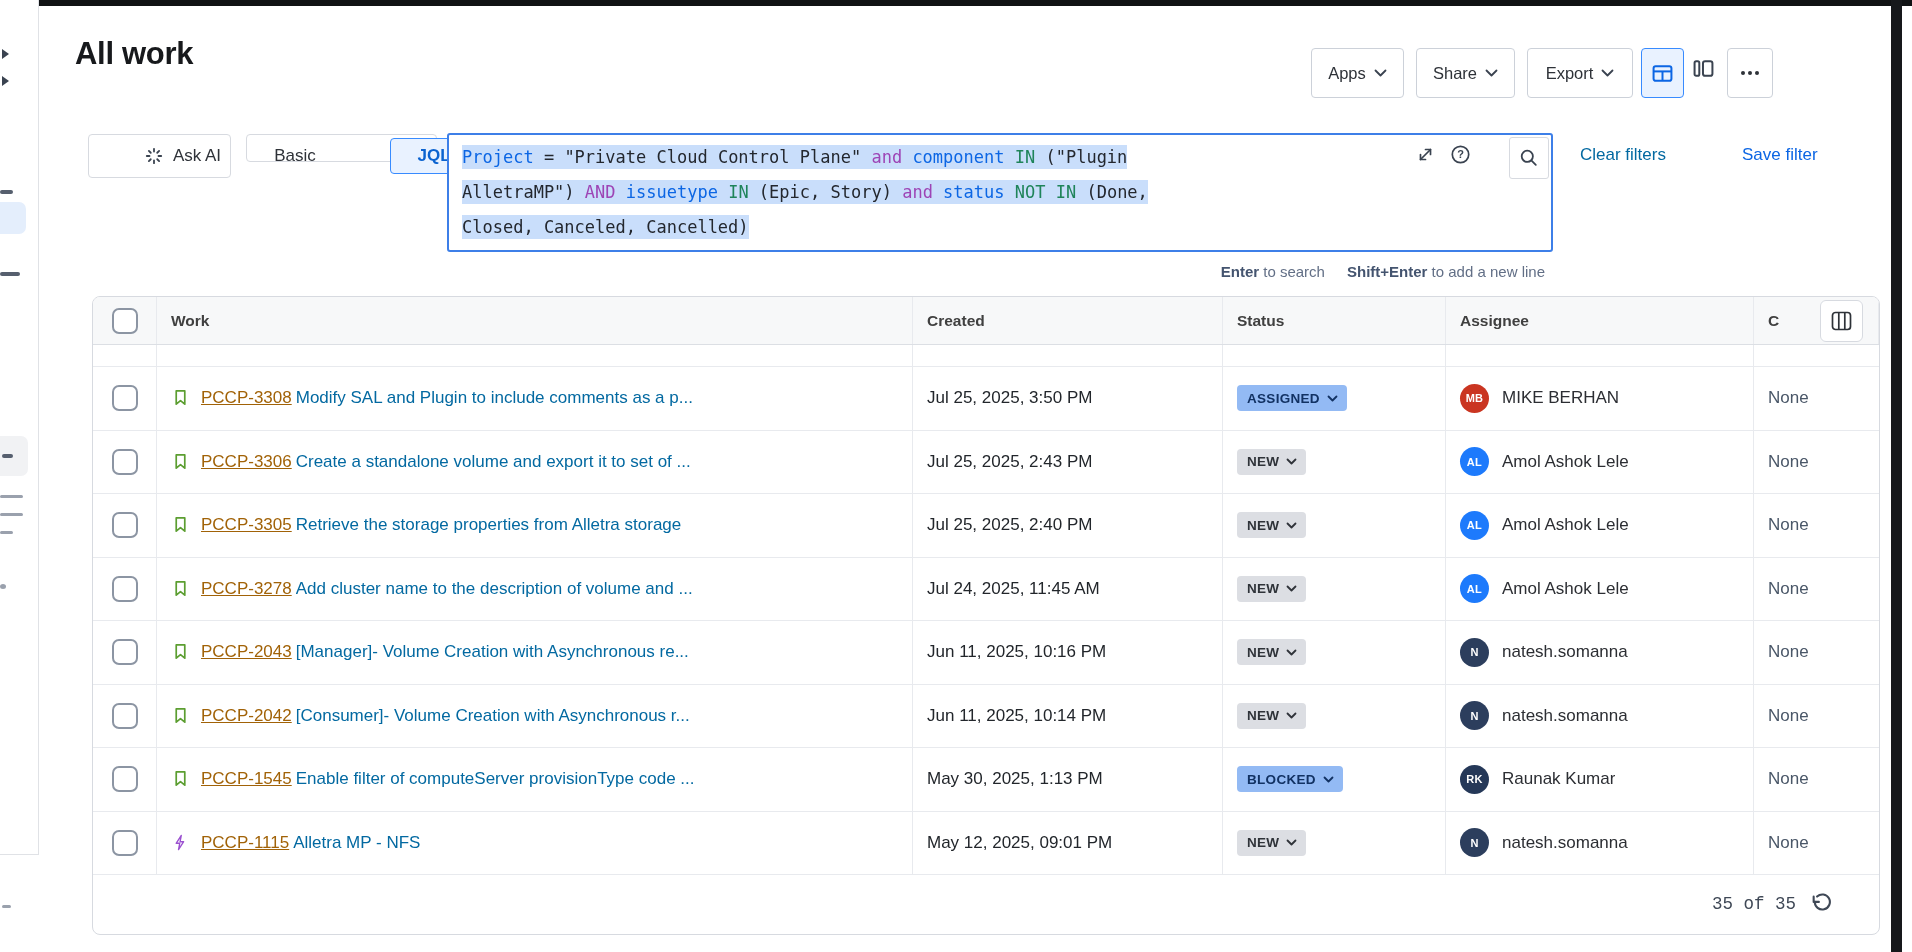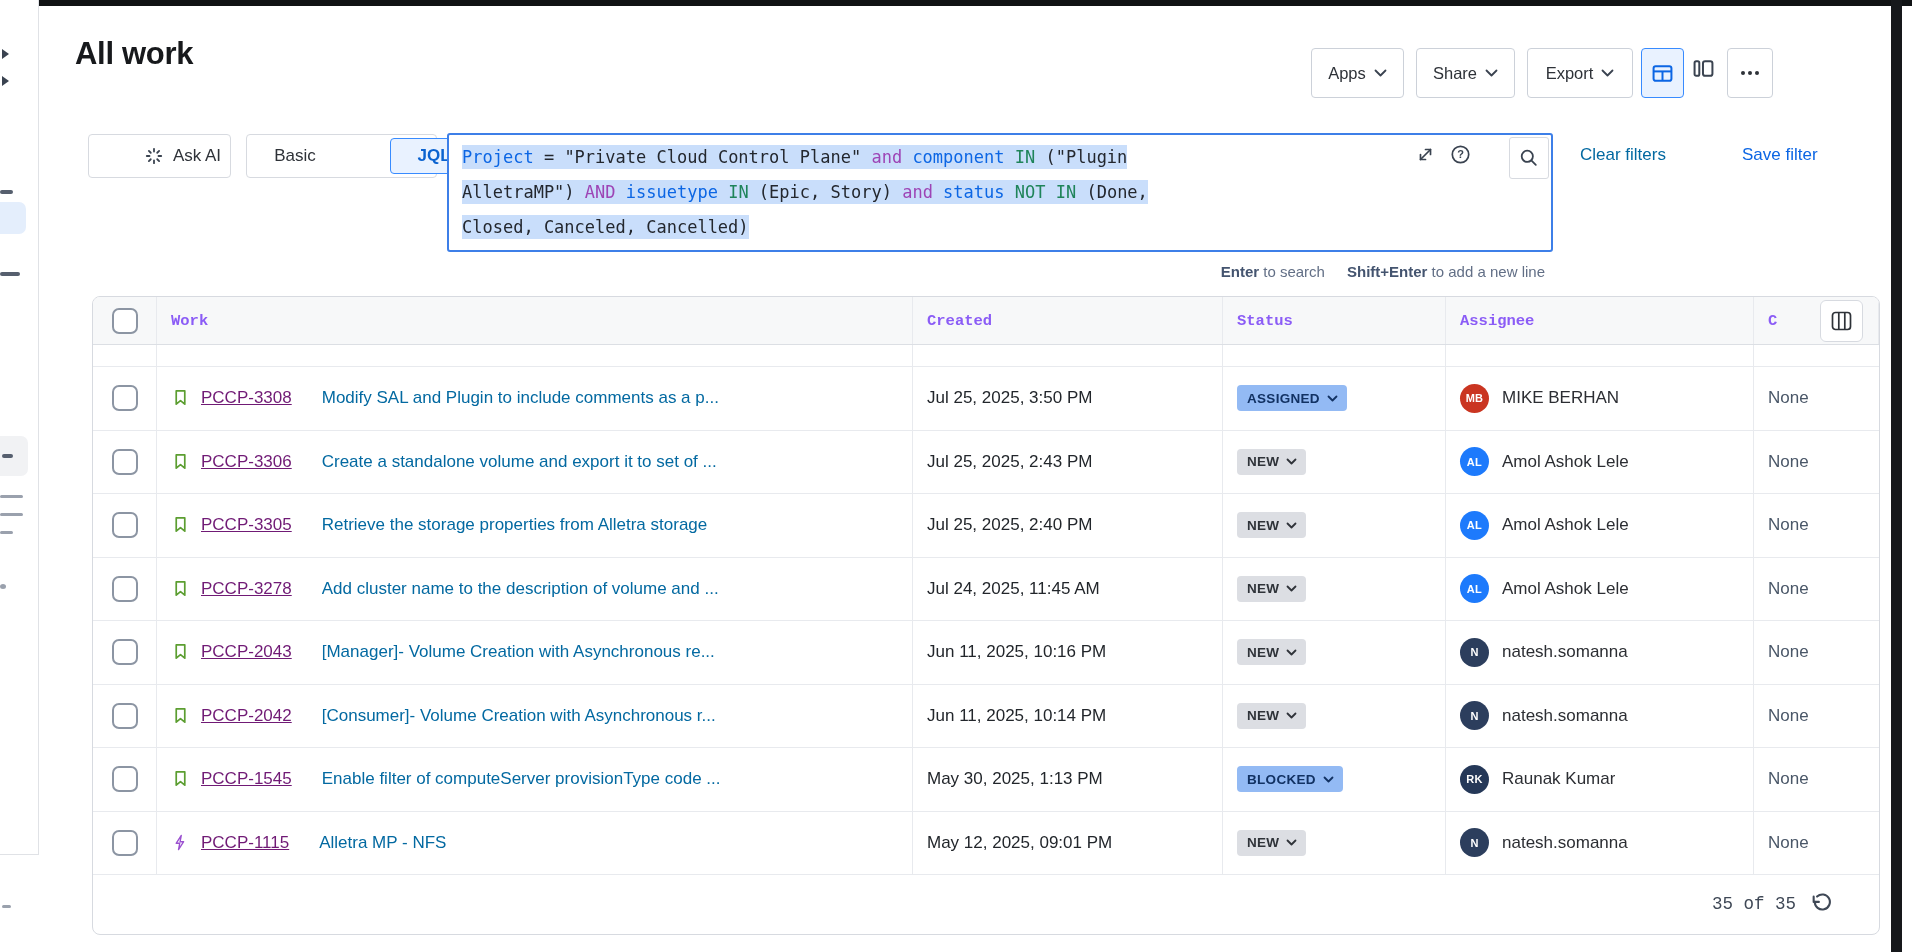--- a/index.html
+++ b/index.html
@@ -23,21 +23,21 @@
        display:flex;align-items:center;justify-content:center;gap:8px;font-size:16.5px;color:#2e3238;cursor:pointer;}
   .btn-apps{left:1311px;width:93px;}
   .btn-share{left:1416px;width:99px;}
   .btn-export{left:1527px;width:106px;}
   .btn-view{left:1641px;width:43px;border:1px solid #388bff;background:#e9f2ff;}
   .split-ic{position:absolute;left:1693px;top:58px;}
   .btn-more{left:1727px;width:46px;}
   
   .btn-askai{position:absolute;left:88px;top:134px;width:143px;height:44px;border:1px solid #d7dae0;border-radius:4px;
              background:#fff;display:flex;align-items:center;justify-content:center;gap:10px;font-size:17px;color:#2e3238;cursor:pointer;padding-left:47px;}
-  .mode-group{position:absolute;left:246px;top:134px;width:191px;height:44px;border:1px solid #d7dae0;border-radius:4px;background:#fff;}
+  .mode-group{position:absolute;left:246px;top:134px;width:191px;height:28px;border:1px solid #d7dae0;border-radius:4px;background:#fff;}
   .mode-basic{position:absolute;left:0;top:0;width:96px;height:42px;display:flex;align-items:center;justify-content:center;
               font-size:17px;color:#2e3238;cursor:pointer;}
   .mode-jql{position:absolute;left:96px;top:3px;width:88px;height:36px;border:1.5px solid #388bff;border-radius:4px;background:#e9f2ff;
             display:flex;align-items:center;justify-content:center;font-size:17px;font-weight:600;color:#0b63d0;cursor:pointer;margin-left:47px;}
   .jql-field{position:absolute;left:447px;top:133px;width:1106px;height:119px;border:2px solid #3d7fe8;border-radius:3px;background:#fff;}
   .jql-text{position:absolute;left:13px;top:5px;font-family:"DejaVu Sans Mono","Liberation Mono",monospace;font-size:17px;}
   .jql-line{height:35px;line-height:35px;white-space:pre;}
   .jql-sel{background:#c9defb;padding:2px 0;}
   .tok-field{color:#0c66e4;}
   .tok-kw{color:#9d44b5;}
@@ -49,29 +49,29 @@
                  display:flex;align-items:center;justify-content:center;cursor:pointer;}
   .clear-filters{position:absolute;left:1580px;top:145px;font-size:17px;font-weight:500;color:#0369a1;cursor:pointer;}
   .save-filter{position:absolute;left:1742px;top:145px;font-size:17px;font-weight:500;color:#0c66e4;cursor:pointer;}
   .hint{position:absolute;top:263px;left:0;width:1545px;text-align:right;font-size:15px;color:#626f86;}
   .hint b{color:#44546f;font-weight:700;}
   .hint .gap{display:inline-block;width:22px;}
   
   .card{position:absolute;left:92px;top:296px;width:1788px;height:639px;border:1px solid #d7dae0;border-radius:8px;background:#fff;overflow:hidden;}
   .tgrid{display:grid;grid-template-columns:64px 756px 310px 223px 308px 1fr;}
   .thead{height:48px;background:#f7f8f9;border-bottom:1px solid #dcdfe4;position:relative;}
-  .thead .cell{font-size:15.5px;font-weight:600;color:#8b5cf6;font-family:Liberation Mono, monospace;}
+  .thead .cell{font-size:15.5px;font-weight:600;color:#404040;}
   .cell{display:flex;align-items:center;padding:0 14px;border-right:1px solid #e8eaee;overflow:hidden;}
   .cell:last-child{border-right:none;}
   .c-check{justify-content:center;padding:0;}
   .spacer-row{height:22px;border-bottom:1px solid #e8eaee;}
   .trow{height:63.5px;border-bottom:1px solid #e8eaee;background:#fff;}
   .checkbox{width:26px;height:26px;border:2px solid #8c95a3;border-radius:7px;background:#fff;cursor:pointer;}
   .type-ic{display:inline-flex;width:20px;height:20px;margin-right:10px;flex:none;}
-  .key{font-size:17px;color:#701a75;text-decoration:underline;margin-right:30px;cursor:pointer;white-space:nowrap;}
+  .key{font-size:17px;color:#a16207;text-decoration:underline;margin-right:4px;cursor:pointer;white-space:nowrap;}
   .summary{font-size:17px;color:#0369a1;white-space:nowrap;overflow:hidden;}
   .c-created{font-size:17px;color:#22262b;}
   .badge{display:inline-flex;align-items:center;gap:7px;height:26px;padding:0 9px 0 10px;border-radius:4px;
          font-size:13.5px;font-weight:700;letter-spacing:.3px;cursor:pointer;white-space:nowrap;}
   .b-gray{background:#dcdee3;color:#2f3339;}
   .b-blue{background:#93baf4;color:#123263;}
   .avatar{width:29px;height:29px;border-radius:50%;color:#fff;font-size:11px;font-weight:700;letter-spacing:.3px;
           display:inline-flex;align-items:center;justify-content:center;margin-right:13px;flex:none;}
   .aname{font-size:17px;color:#2c2e33;white-space:nowrap;overflow:hidden;}
   .c-extra{font-size:17px;color:#4a5768;}

